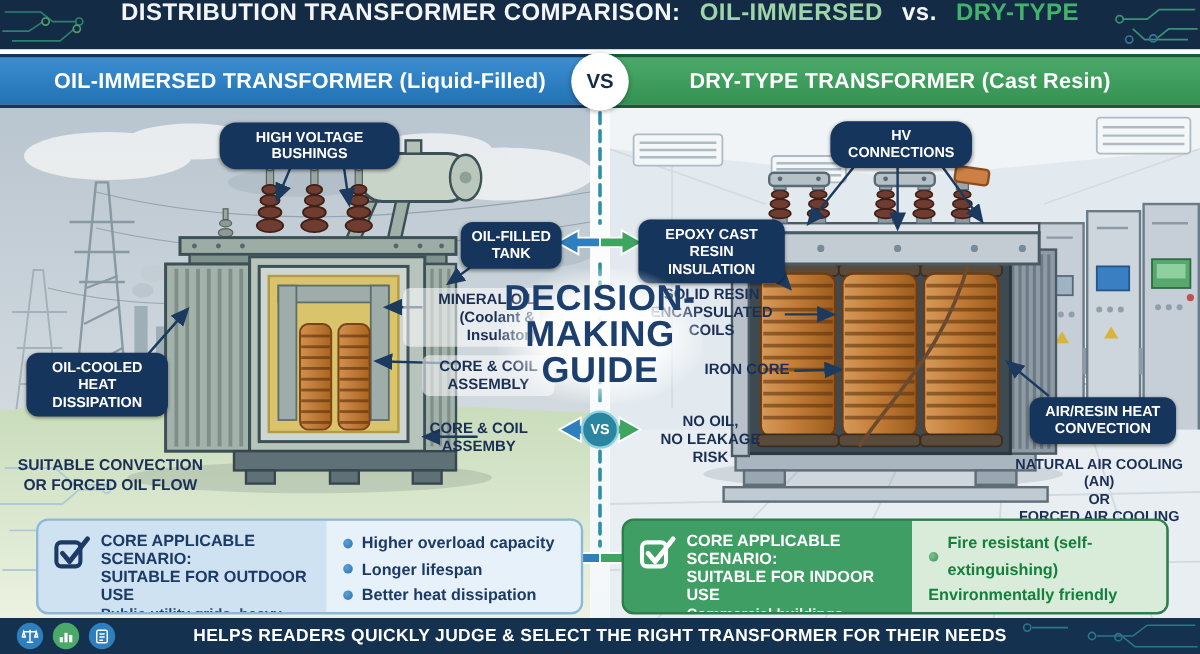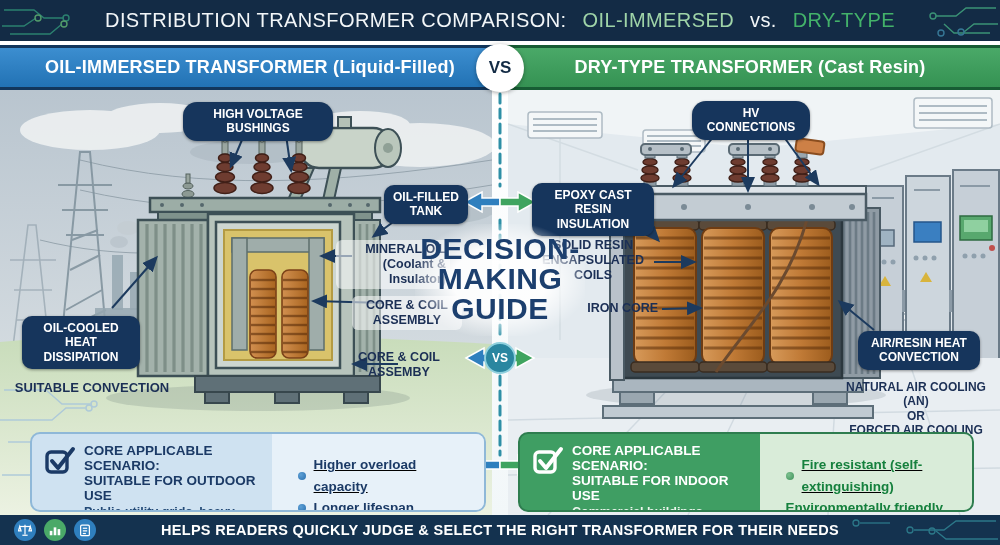--- a/index.html
+++ b/index.html
@@ -1,21 +1,21 @@
 <!DOCTYPE html>
 <html><head>
 <meta charset="utf-8">
 <style>
   html,body{margin:0;padding:0;background:#fff;}
   #stage{position:relative;width:1000px;height:545px;overflow:hidden;
          font-family:"Liberation Sans",sans-serif;background:#fff;}
   
   .titlebar{position:absolute;left:0;top:0;width:1000px;height:41px;background:#132b45;z-index:7;}
-  .titlebar .title{position:absolute;left:0;top:0;width:100%;height:41px;display:flex;align-items:center;
-         justify-content:center;gap:16px;font-size:20px;font-weight:400;letter-spacing:.4px;white-space:nowrap;}
+  .titlebar .title{position:absolute;left:0;top:0;width:100%;height:41px;display:flex;align-items:flex-start;
+         justify-content:center;gap:16px;font-size:20px;font-weight:700;letter-spacing:.4px;white-space:nowrap;}
   .t-white{color:#f2f6f8}.t-sage{color:#9fd4a8}.t-green{color:#43b26a}
   .deco{position:absolute;top:0;height:41px;z-index:1;}
   
   .hdr{position:absolute;top:45px;height:45px;display:flex;align-items:center;justify-content:center;
        color:#fff;font-size:18px;font-weight:800;letter-spacing:.2px;z-index:5;
        border-top:3px solid #12365c;border-bottom:3px solid #12365c;box-sizing:border-box;}
   .hdr-left{left:0;width:500px;background:linear-gradient(#3c8ed0,#2272b4);}
   .hdr-right{left:500px;width:500px;background:linear-gradient(#4aa968,#359253);
        border-top-color:#175c34;border-bottom-color:#175c34;}
   .vs-top{position:absolute;left:476px;top:44px;width:48px;height:48px;border-radius:50%;background:#fff;
@@ -50,21 +50,21 @@
   .sc-right{left:518px;border:2px solid #2e7d4f;background:#3f9e63;}
   .sc-main{width:53%;display:flex;gap:8px;padding:9px 6px 6px 12px;box-sizing:border-box;}
   .sc-side{width:47%;padding:8px 8px 6px 14px;box-sizing:border-box;}
   .sc-left .sc-side{background:#e7f1f9;}
   .sc-right .sc-side{background:#d9ecd9;}
   .sc-head{font-size:13.5px;font-weight:800;line-height:1.12;}
   .sc-head span{display:block;}
   .sc-desc{font-size:12.5px;font-weight:600;line-height:1.15;margin-top:2px;}
   .sc-left .sc-head{color:#1b3a66}.sc-left .sc-desc{color:#234a77}
   .sc-right .sc-head{color:#ffffff}.sc-right .sc-desc{color:#eef7ee}
-  .bullets{list-style:none;margin:12px;padding:0;font-size:13.5px;font-weight:700;text-decoration:underline;}
+  .bullets{list-style:none;margin:0;padding:0;font-size:13.5px;font-weight:700;}
   .bullets li{display:flex;align-items:center;gap:8px;line-height:1.6;}
   .dot{width:8px;height:8px;border-radius:50%;flex:0 0 8px;}
   .sc-left .bullets li{color:#1b3a66}
   .sc-left .dot{background:radial-gradient(circle at 35% 35%,#5da0d6,#2a6fae);}
   .sc-right .bullets li{color:#15803d}
   .sc-right .dot{background:radial-gradient(circle at 35% 35%,#7cc08f,#3d9159);}
   
   .footer{position:absolute;left:0;top:515px;width:1000px;height:30px;background:#14324f;z-index:7;}
   .footer-text{position:absolute;left:0;top:0;width:100%;height:30px;display:flex;align-items:center;
         justify-content:center;color:#fff;font-size:14.5px;font-weight:800;letter-spacing:.3px;}
@@ -564,33 +564,38 @@
   </svg>
 
   <div class="pill" style="left:183px;top:102px;width:132px;border-radius:14px;">HIGH VOLTAGE BUSHINGS</div>
   <div class="pill" style="left:384px;top:185px;width:66px;">OIL-FILLED TANK</div>
   <div class="note soft" style="left:336px;top:240px;width:106px;text-align:right;">
     <span style="font-weight:800">MINERAL OIL</span>
     <span style="font-weight:600">(Coolant &amp; Insulator)</span>
   </div>
   <div class="note soft" style="left:352px;top:296px;width:102px;">CORE &amp; COIL ASSEMBLY</div>
   <div class="note" style="left:348px;top:350px;width:102px;">CORE &amp; COIL ASSEMBY</div>
-  <div class="pill" style="left:22px;top:316px;width:100px;">OIL-COOLED HEAT DISSIPATION</div>
+  <div class="pill" style="left:22px;top:294px;width:100px;">OIL-COOLED HEAT DISSIPATION</div>
   <div class="note" style="left:6px;top:380px;width:172px;font-size:13px;">
     <span class="ln">SUITABLE CONVECTION</span>
+    <span class="ln">OR FORCED OIL FLOW</span>
   </div>
 
   <div class="pill" style="left:692px;top:101px;width:100px;border-radius:14px;">HV CONNECTIONS</div>
   <div class="pill" style="left:532px;top:183px;width:104px;">EPOXY CAST RESIN INSULATION</div>
   <div class="note" style="left:536px;top:238px;width:114px;">
     <span class="ln">SOLID RESIN</span>
     <span class="ln">ENCAPSULATED</span>
     <span class="ln">COILS</span>
   </div>
   <div class="note" style="left:562px;top:301px;width:96px;text-align:right;">IRON CORE</div>
+  <div class="note" style="left:534px;top:344px;width:116px;">
+    <span class="ln">NO OIL,</span>
+    <span class="ln">NO LEAKAGE RISK</span>
+  </div>
   <div class="pill" style="left:858px;top:331px;width:104px;">AIR/RESIN HEAT CONVECTION</div>
   <div class="note" style="left:836px;top:380px;width:160px;font-size:12px;">
     <span class="ln">NATURAL AIR COOLING (AN)</span>
     <span class="ln">OR</span>
     <span class="ln">FORCED AIR COOLING (AF)</span>
   </div>
 
   <div class="decision">
     <span>DECISION-</span>
     <span>MAKING</span>

